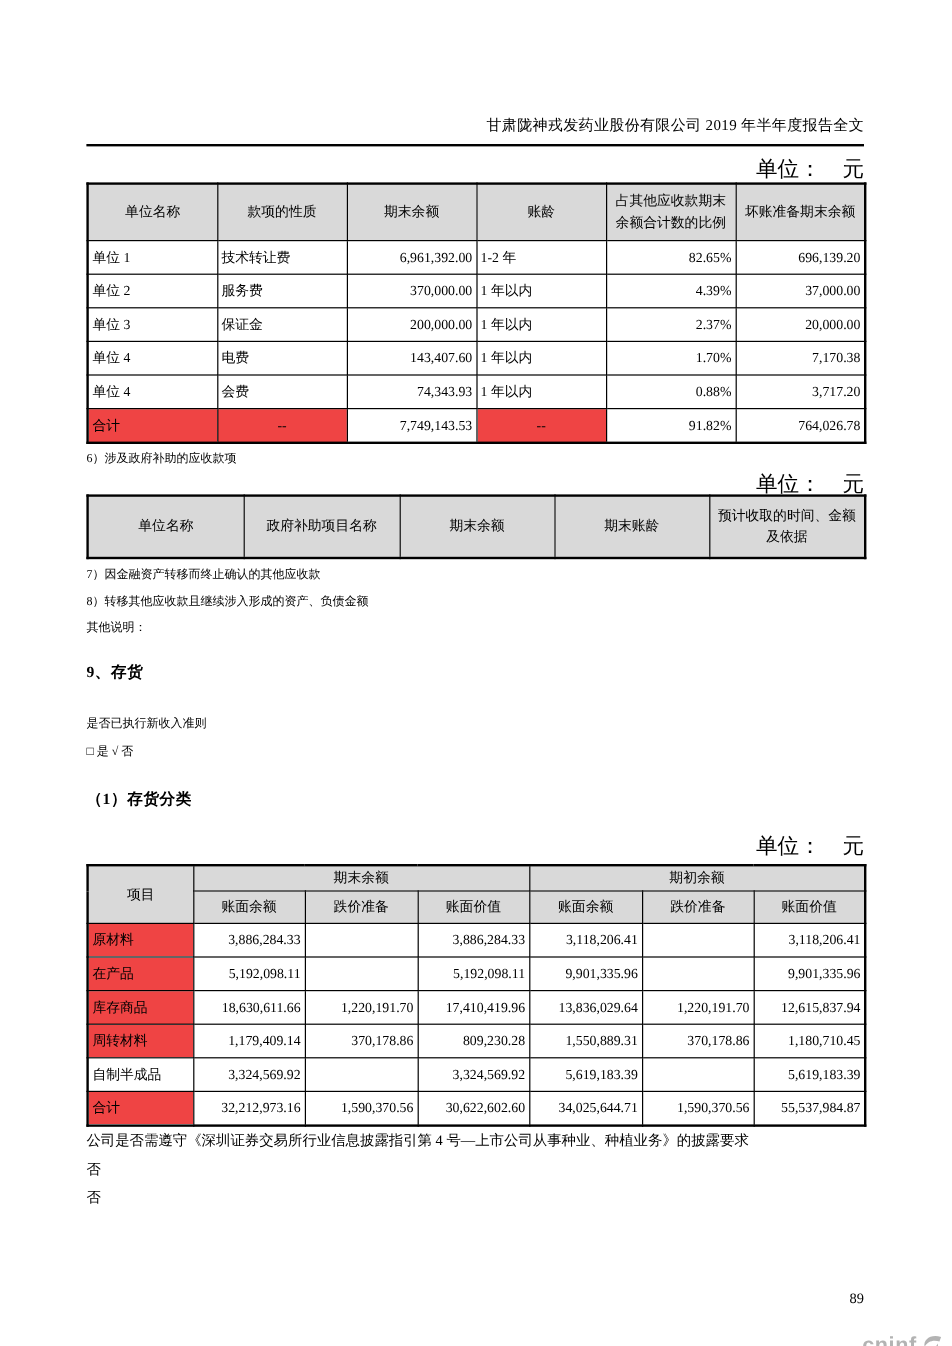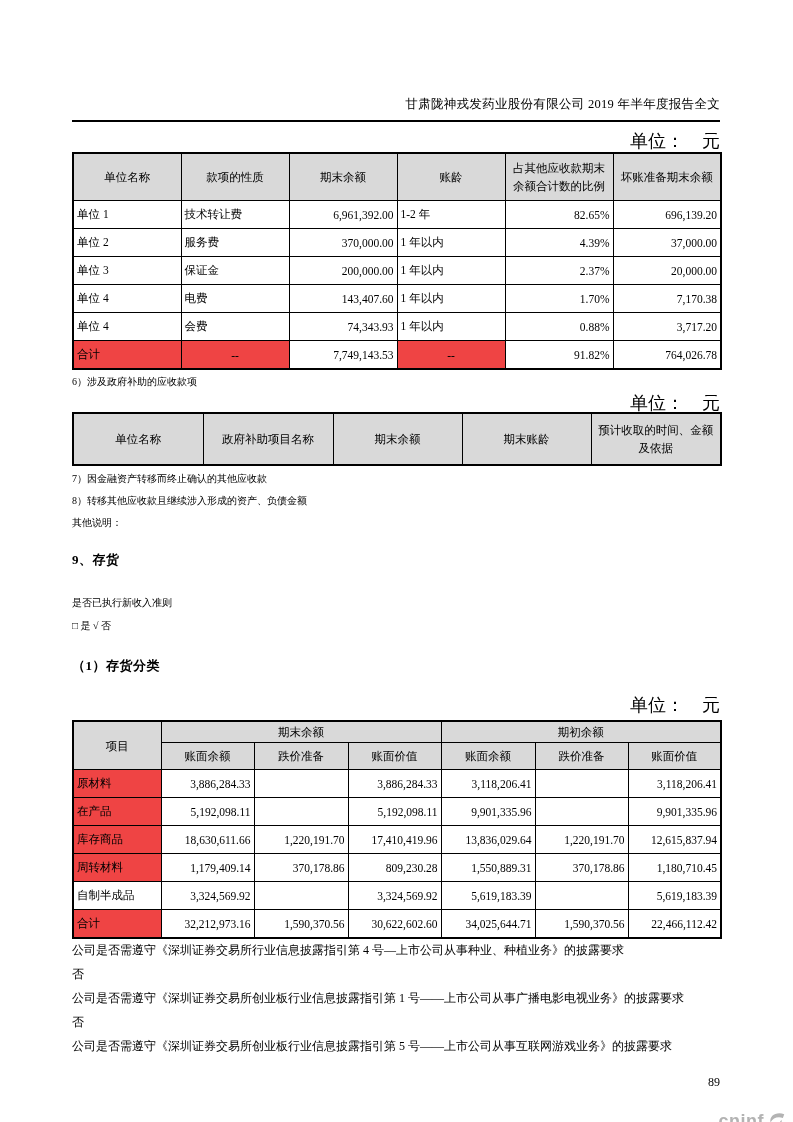--- a/index.html
+++ b/index.html
@@ -231,31 +231,29 @@
         <td class="ar"></td>
         <td class="ar">5,619,183.39</td>
       </tr>
       <tr>
         <td class="al gray">合计</td>
         <td class="ar">32,212,973.16</td>
         <td class="ar">1,590,370.56</td>
         <td class="ar">30,622,602.60</td>
         <td class="ar">34,025,644.71</td>
         <td class="ar">1,590,370.56</td>
-        <td class="ar">22,466,112.42</td>
+        <td class="ar">55,537,984.87</td>
       </tr>
     </tbody>
   </table>
 
   <div class="paras">
     <div>公司是否需遵守《深圳证券交易所行业信息披露指引第 4 号—上市公司从事种业、种植业务》的披露要求</div>
     <div>否</div>
-    <div>公司是否需遵守《深圳证券交易所创业板行业信息披露指引第 1 号——上市公司从事广播电影电视业务》的披露要求</div>
     <div>否</div>
-    <div>公司是否需遵守《深圳证券交易所创业板行业信息披露指引第 5 号——上市公司从事互联网游戏业务》的披露要求</div>
   </div>
 
   <div class="pageno">89</div>
 
   <div class="logo">
     <div class="logo-row1">
       <span>cninf</span>
       <span class="swirl">
         <svg viewBox="0 0 24 24" width="22" height="22">
           <path fill="#b3b3b3" d="M21 4.5 C12 1.5 4.5 6.5 6 13.5 C8.5 8.5 14 6.8 19.5 8.6 Z"></path>

